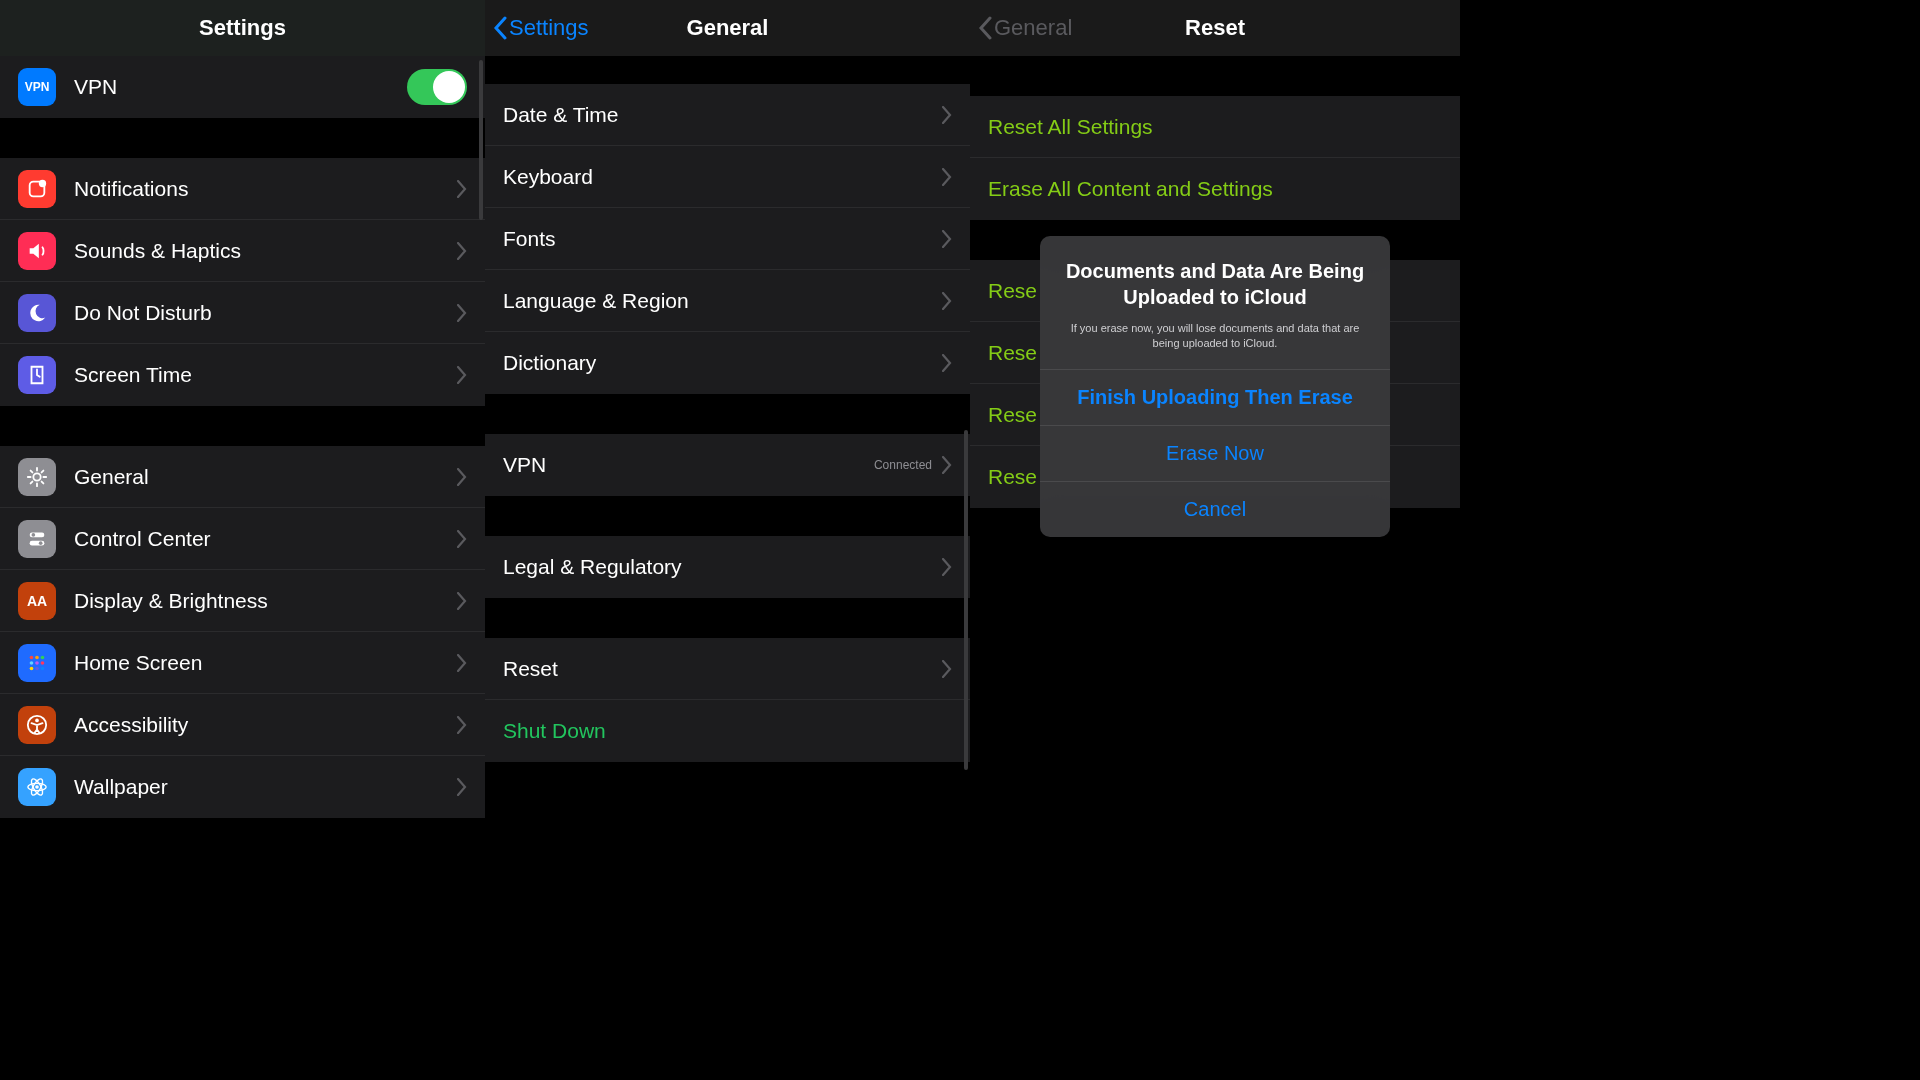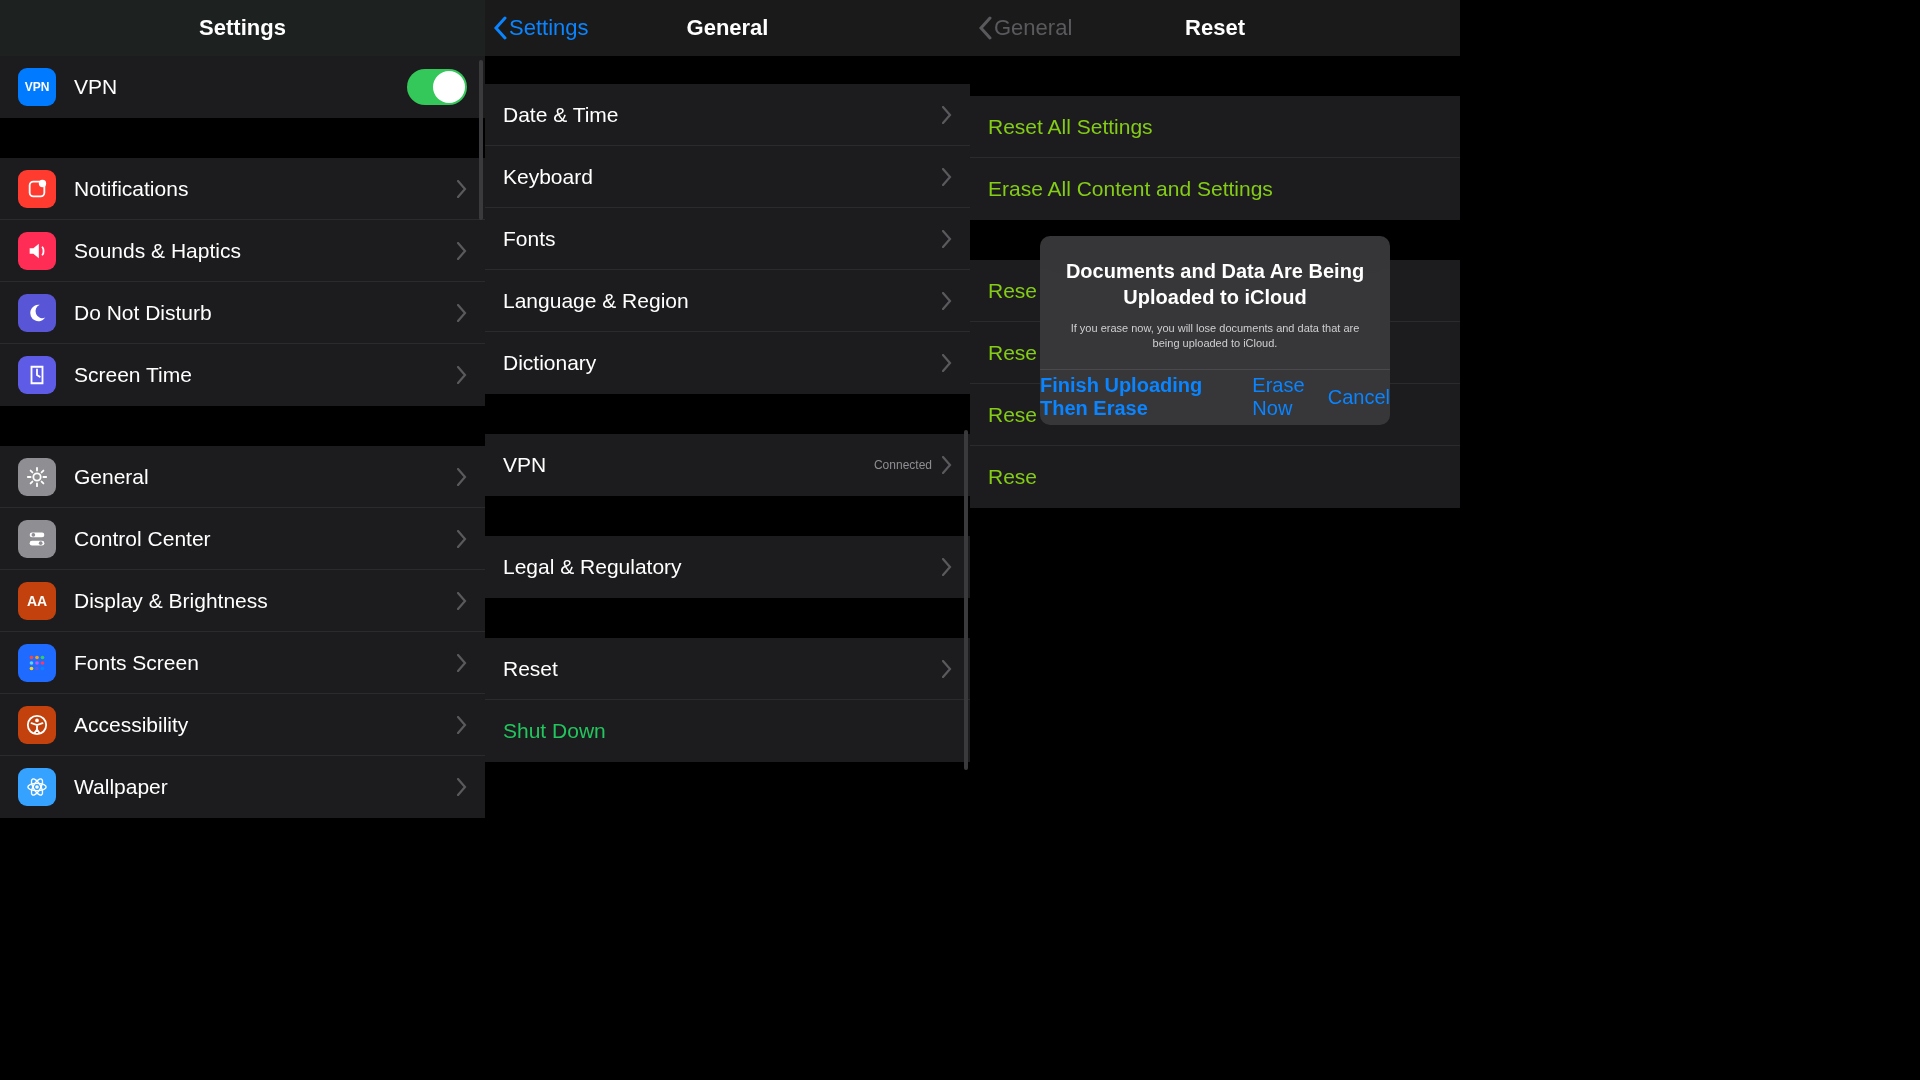--- a/index.html
+++ b/index.html
@@ -94,21 +94,21 @@
     border-radius: 10px;
     overflow:hidden;
     backdrop-filter: blur(12px);
   }
   .alert .body {
     padding: 22px 22px 18px;
     text-align:center;
   }
   .alert .title { font-size: 20px; font-weight: 600; line-height:1.3; margin-bottom:6px; }
   .alert .msg   { font-size: 11px; color:#cfcfd2; line-height:1.35;margin-top:11px; }
-  .alert .btns { display:flex; flex-direction:row; }
+  .alert .btns { display:flex; flex-direction:column; }
   .alert .btn {
     border-top: 1px solid #4a4a4c;
     height: 56px; display:flex; align-items:center; justify-content:center;
     font-size: 20px; color:#0a84ff;
   }
   .alert .btn.bold { font-weight:600; }
 
   
   .scrollhint {
     position:absolute; right:2px; width:4px; border-radius:2px;
@@ -249,21 +249,21 @@
             <circle cx="12" cy="6" r="2" fill="#ff9f0a"></circle>
             <circle cx="18" cy="6" r="2" fill="#30d158"></circle>
           <circle cx="6" cy="12" r="2" fill="#64d2ff"></circle>
             <circle cx="12" cy="12" r="2" fill="#bf5af2"></circle>
             <circle cx="18" cy="12" r="2" fill="#ff375f"></circle>
           <circle cx="6" cy="18" r="2" fill="#ffd60a"></circle>
             <circle cx="12" cy="18" r="2" fill="#5e5ce6"></circle>
             <circle cx="18" cy="18" r="2" fill="#0a84ff"></circle>
         </svg>
       </div>
-      <div class="label">Fonts Screen</div>
+      <div class="label">Home Screen</div>
       <span class="chev">
           <svg width="10" height="18" viewBox="0 0 10 18">
             <path d="M1 1l7 8-7 8" fill="none" stroke="#5a5a5e" stroke-width="2.2" stroke-linecap="round"></path>
           </svg>
         </span>
     </div>
     <div class="row">
       <div class="icon bg-blue2">
         <svg class="ic" viewBox="0 0 24 24">
             <circle cx="12" cy="12" r="10" fill="none" stroke="#fff" stroke-width="2"></circle>

